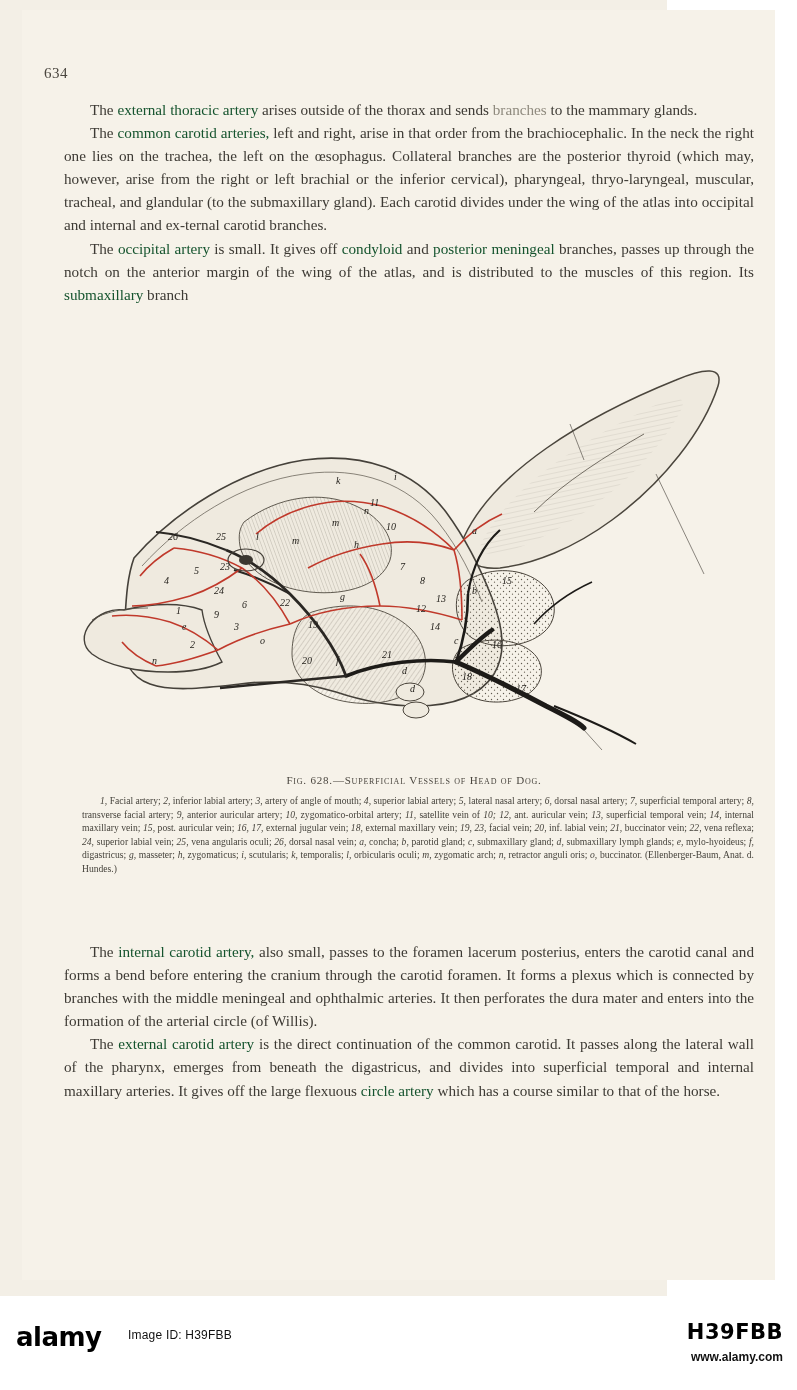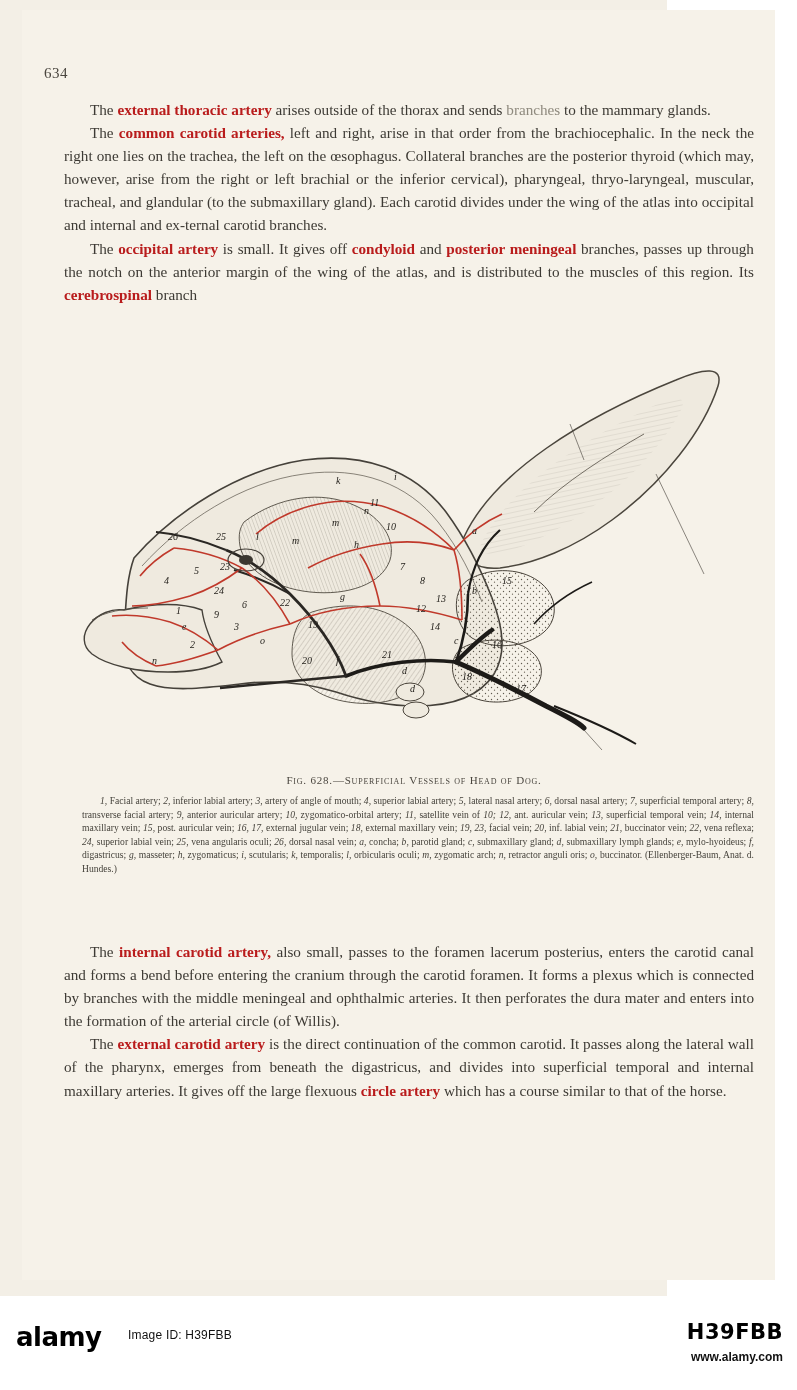--- a/index.html
+++ b/index.html
@@ -69,21 +69,21 @@
     font-size: 15.2px;
     line-height: 1.52;
     text-align: justify;
     color: #3d3a34;
   }
   p.para {
     margin: 0 0 0 0;
     text-indent: 26px;
   }
   p.para.noindent { text-indent: 0; }
-  b { font-weight: bold; color: #b91c1c; }
+  b { font-weight: normal; color: #14532d; }
   .faded { color: #8f8a7e; }
 
   
   .figure {
     position: absolute;
     left: 42px;
     top: 352px;
     width: 700px;
     height: 560px;
   }
@@ -173,21 +173,21 @@
 <div class="page">
 
   <div class="scan">
     <div class="paper">
 
       <div class="folio">634</div>
 
       <div class="body-top">
         <p class="para">The <b>external thoracic artery</b> arises outside of the thorax and sends <span class="faded">branches</span> to the mammary glands.</p>
         <p class="para">The <b>common carotid arteries,</b> left and right, arise in that order from the brachiocephalic. In the neck the right one lies on the trachea, the left on the œsophagus. Collateral branches are the posterior thyroid (which may, however, arise from the right or left brachial or the inferior cervical), pharyngeal, thryo-laryngeal, muscular, tracheal, and glandular (to the submaxillary gland). Each carotid divides under the wing of the atlas into occipital and internal and ex-ternal carotid branches.</p>
-        <p class="para">The <b>occipital artery</b> is small. It gives off <b>condyloid</b> and <b>posterior meningeal</b> branches, passes up through the notch on the anterior margin of the wing of the atlas, and is distributed to the muscles of this region. Its <b>cerebrospinal</b> branch</p>
+        <p class="para">The <b>occipital artery</b> is small. It gives off <b>condyloid</b> and <b>posterior meningeal</b> branches, passes up through the notch on the anterior margin of the wing of the atlas, and is distributed to the muscles of this region. Its <b>submaxillary</b> branch</p>
       </div>
 
       <div class="figure">
         <svg width="700" height="410" viewBox="0 0 700 410">
           <defs>
             <pattern id="hatchA" width="4" height="4" patternUnits="userSpaceOnUse" patternTransform="rotate(35)">
               <line x1="0" y1="0" x2="0" y2="4" stroke="#6e685c" stroke-width="0.45"></line>
             </pattern>
             <pattern id="hatchB" width="3.4" height="3.4" patternUnits="userSpaceOnUse" patternTransform="rotate(-20)">
               <line x1="0" y1="0" x2="0" y2="3.4" stroke="#6e685c" stroke-width="0.4"></line>

